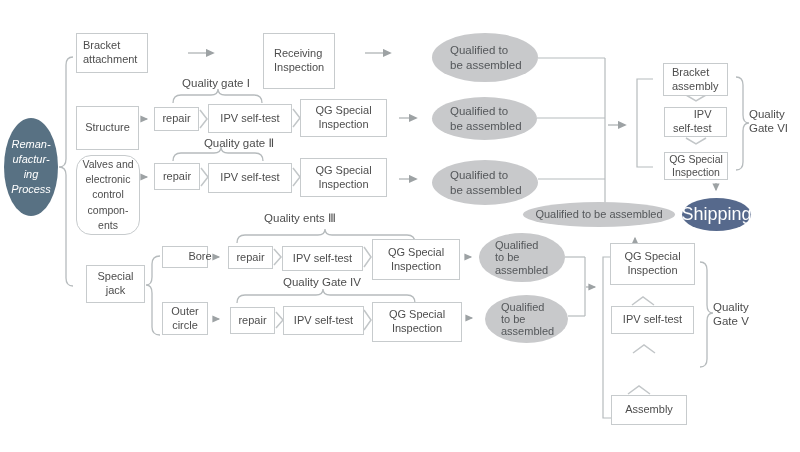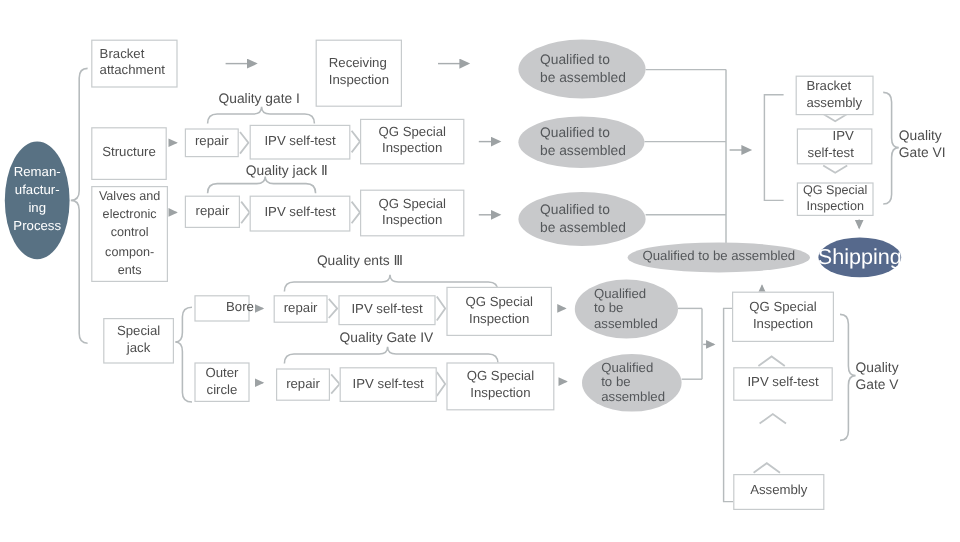--- a/index.html
+++ b/index.html
@@ -100,43 +100,43 @@
       <path d="M276,312 L283,320 L276,328"></path>
       <path d="M364,310 L371,320 L364,330"></path>
       <path d="M632,305 L643,297 L654,305"></path>
       <path d="M633,353 L644,345 L655,353"></path>
       <path d="M628,394 L639,386 L650,394"></path>
       <path d="M686,95 L696,101 L706,95"></path>
       <path d="M686,138 L696,144 L706,138"></path>
     </g>
   </svg>
 
-  <div class="oval dark" style="left:4px;top:118px;width:54px;height:98px;">Reman-
+  <div class="oval dark" style="left:4px;top:118px;width:54px;height:98px;font-style:italic;">Reman-
 ufactur-
 ing
 Process</div>
 
   <div class="box ta-left" style="left:76px;top:33px;width:72px;height:40px;padding-left:6px;">Bracket
 attachment</div>
   <div class="box ta-left" style="left:263px;top:33px;width:72px;height:56px;padding-left:10px;">Receiving
 Inspection</div>
   <div class="oval grey ta-left" style="left:432px;top:33px;width:106px;height:49px;padding-left:18px;">Qualified to
 be assembled</div>
 
   <div class="glabel center" style="left:146px;top:77px;width:140px;">Quality gate I</div>
   <div class="box" style="left:76px;top:106px;width:63px;height:44px;text-align:right;">Structure</div>
   <div class="box" style="left:154px;top:107px;width:45px;height:24px;">repair</div>
   <div class="box" style="left:208px;top:104px;width:84px;height:29px;">IPV self-test</div>
   <div class="box" style="left:300px;top:99px;width:87px;height:38px;">QG Special
 Inspection</div>
   <div class="oval grey ta-left" style="left:432px;top:97px;width:105px;height:43px;padding-left:18px;">Qualified to
 be assembled</div>
 
-  <div class="glabel center" style="left:169px;top:137px;width:140px;">Quality jack Ⅱ</div>
-  <div class="box small" style="left:76px;top:155px;width:64px;height:80px;">Valves and
+  <div class="glabel center" style="left:169px;top:137px;width:140px;">Quality gate Ⅱ</div>
+  <div class="box small" style="left:76px;top:155px;width:64px;height:80px;border-radius:15px;">Valves and
 electronic
 control
 compon-
 ents</div>
   <div class="box" style="left:154px;top:163px;width:46px;height:27px;">repair</div>
   <div class="box" style="left:208px;top:163px;width:84px;height:30px;">IPV self-test</div>
   <div class="box" style="left:300px;top:158px;width:87px;height:39px;">QG Special
 Inspection</div>
   <div class="oval grey ta-left" style="left:432px;top:160px;width:106px;height:45px;padding-left:18px;">Qualified to
 be assembled</div>

